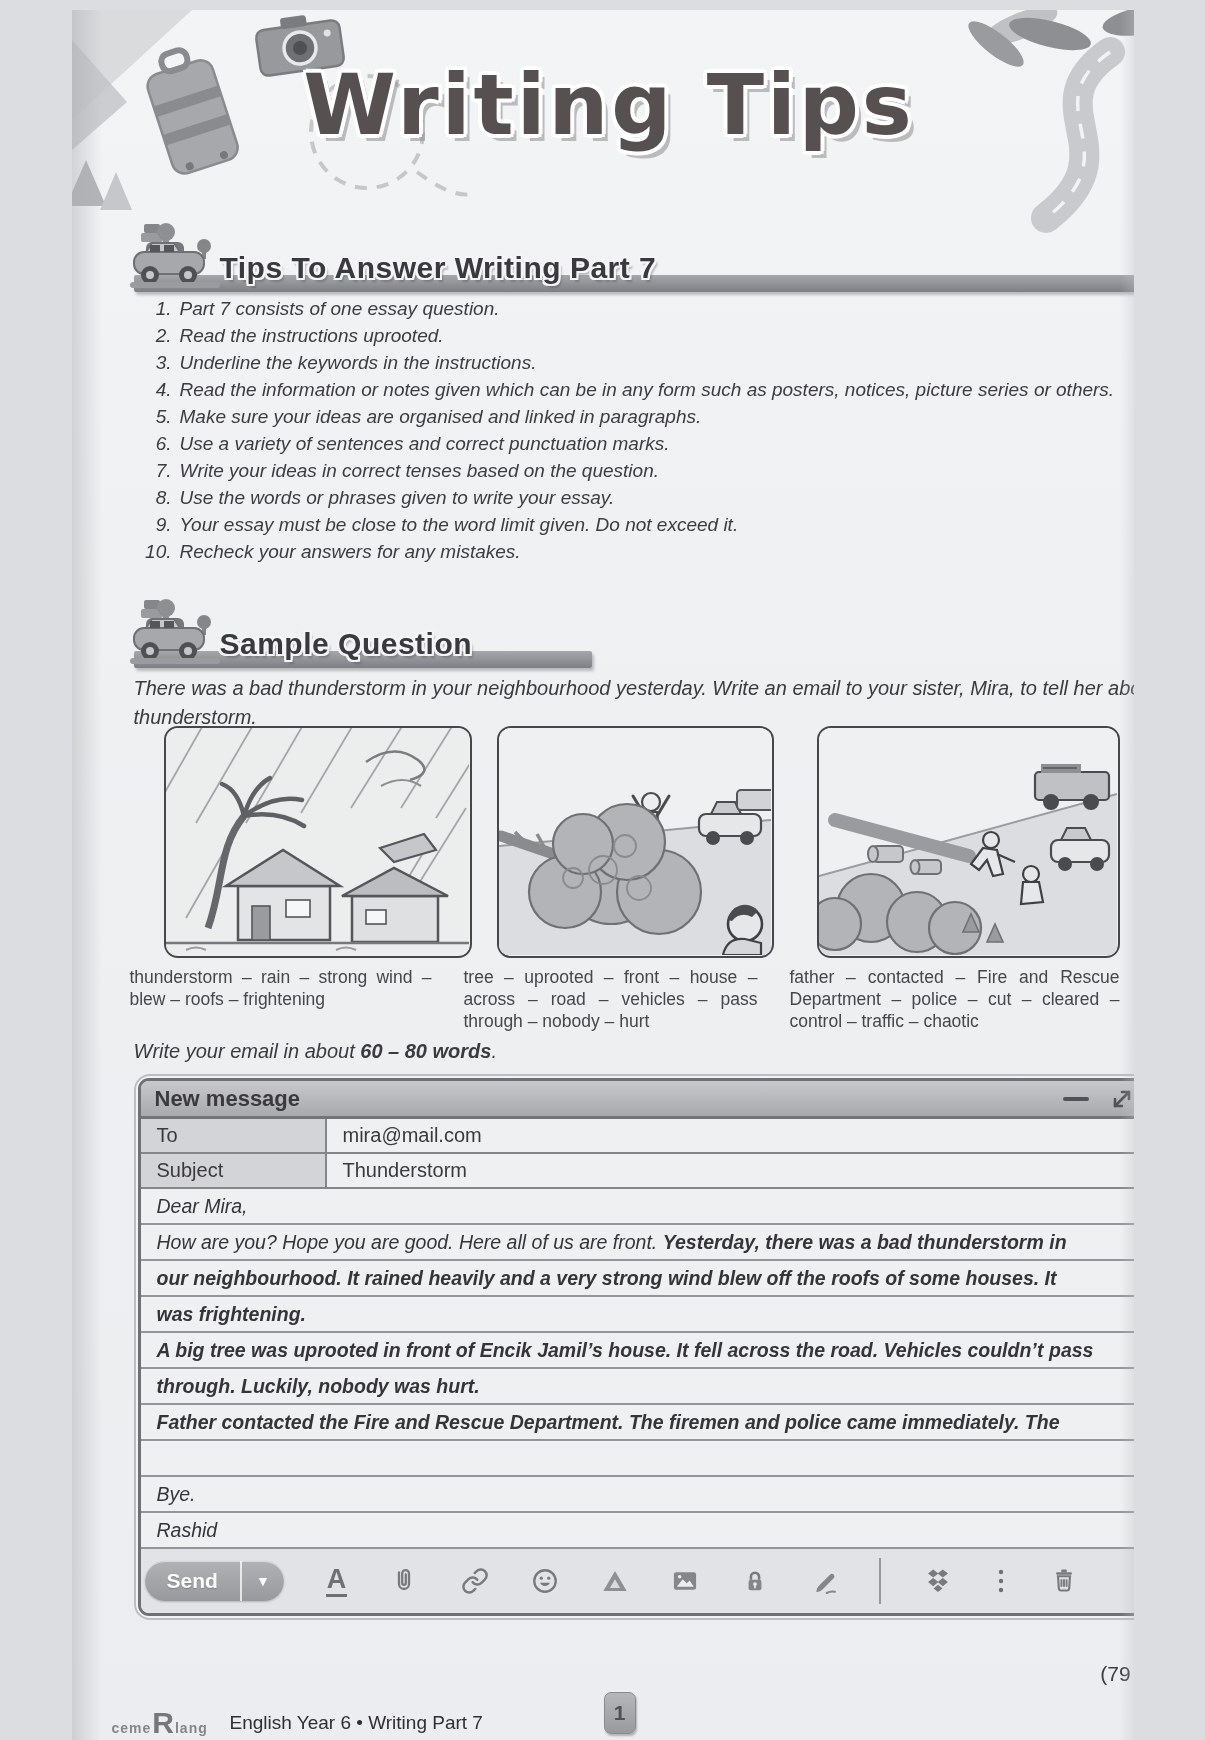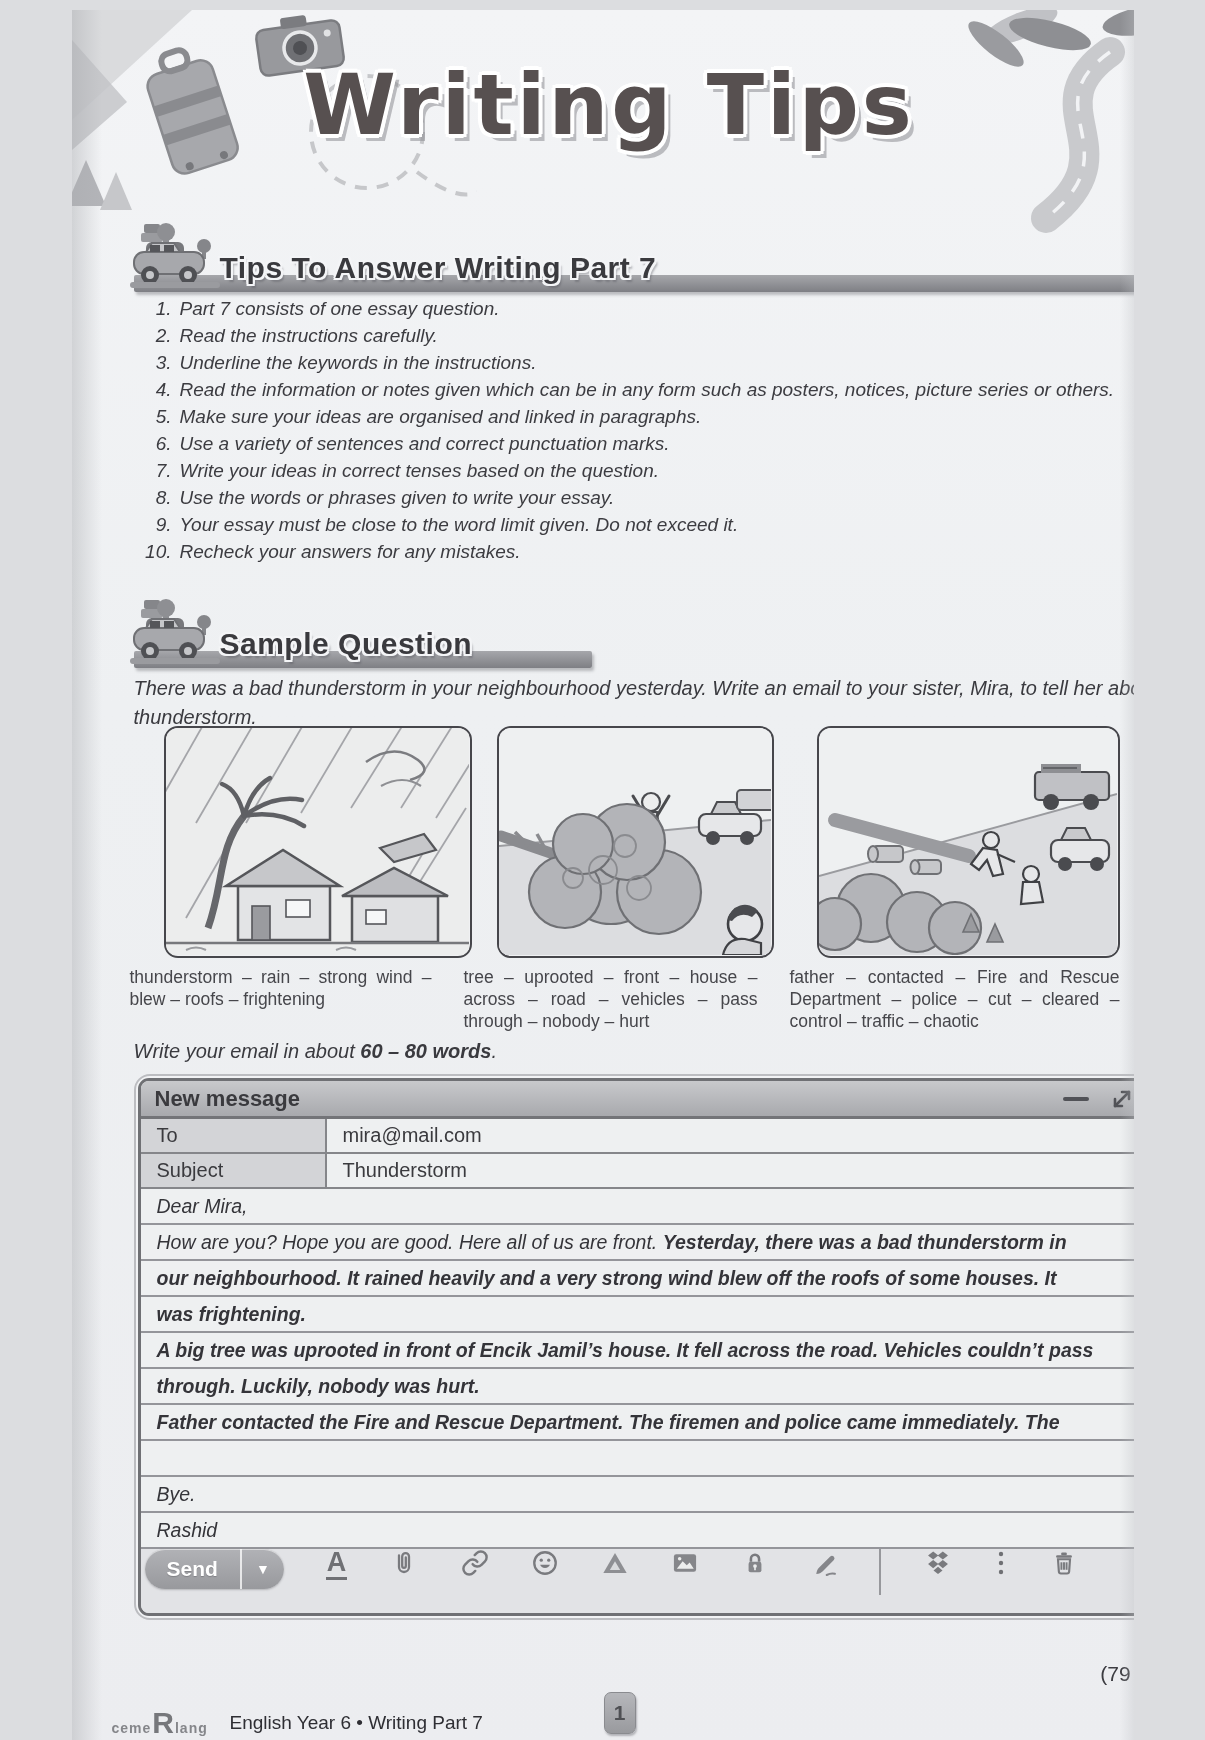--- a/index.html
+++ b/index.html
@@ -66,21 +66,21 @@
   .titlebar-title{font-size:22px;font-weight:bold;color:#3a3a3e;flex:1;}
   .win-controls{display:flex;align-items:center;gap:20px;}
   .win-min{width:26px;height:4px;border-radius:2px;background:#515257;}
   .field-row{height:35px;display:flex;border-bottom:2.5px solid#85868a;box-sizing:border-box;background:#eef0f1;}
   .field-label{flex:none;width:186px;background:#d3d4d7;border-right:2.5px solid #85868a;display:flex;align-items:center;padding-left:16px;font-size:20px;font-weight:normal;color:#3a3a3e;box-sizing:border-box;}
   .field-value{flex:1;display:flex;align-items:center;padding-left:16px;font-size:20px;color:#3a3a3e;}
   .email-body{}
   .email-row{height:36px;box-sizing:border-box;border-bottom:2px solid #94959a;padding:0 16px 5px 16px;display:flex;align-items:flex-end;font-style:italic;font-size:19.5px;color:#343439;}
   .email-row span{white-space:pre-wrap;}
   .email-row .seg-bold{font-weight:bold;}
-  .toolbar{height:64px;background:#e2e3e6;display:flex;align-items:flex-start;padding:0 4px;box-sizing:border-box;}
+  .toolbar{height:64px;background:#e2e3e6;display:flex;align-items:center;padding:0 4px;box-sizing:border-box;}
   .send-btn{display:flex;height:40px;border-radius:20px;overflow:hidden;background:linear-gradient(180deg,#b1b2b6,#98999d);box-shadow:inset 0 1px 0 rgba(255,255,255,.5),0 1px 2px rgba(70,70,76,.3);cursor:pointer;}
   .send-main{display:flex;align-items:center;padding:0 22px;color:#fff;font-weight:bold;font-size:21px;text-shadow:0 1px 1px rgba(80,80,86,.4);}
   .send-caret{width:42px;display:flex;align-items:center;justify-content:center;border-left:2px solid rgba(255,255,255,.75);color:#fff;font-size:14px;}
   .tb-icon{margin-left:42px;display:flex;align-items:center;justify-content:center;cursor:pointer;}
   .icon-A{font-size:27px;font-weight:bold;color:#6f7074;line-height:1;border-bottom:3.5px solid #6f7074;padding:0 1px 1px 1px;}
   .tb-divider{margin-left:40px;width:2px;height:46px;background:#97989c;}
 
   .word-count{position:absolute;top:1652px;left:62px;width:1066px;text-align:right;font-size:21px;color:#3c3c41;}
 
   
@@ -180,21 +180,21 @@
     <div class="sh-text">Tips To Answer Writing Part 7</div>
   </div>
 
   <div class="tips-list">
       <div class="tip-item">
         <div class="tip-num">1.</div>
         <div class="tip-text">Part 7 consists of one essay question.</div>
       </div>
       <div class="tip-item">
         <div class="tip-num">2.</div>
-        <div class="tip-text">Read the instructions carefully.</div>
+        <div class="tip-text">Read the instructions uprooted.</div>
       </div>
       <div class="tip-item">
         <div class="tip-num">3.</div>
         <div class="tip-text">Underline the keywords in the instructions.</div>
       </div>
       <div class="tip-item">
         <div class="tip-num">4.</div>
         <div class="tip-text">Read the information or notes given which can be in any form such as posters, notices, picture series or others.</div>
       </div>
       <div class="tip-item">

